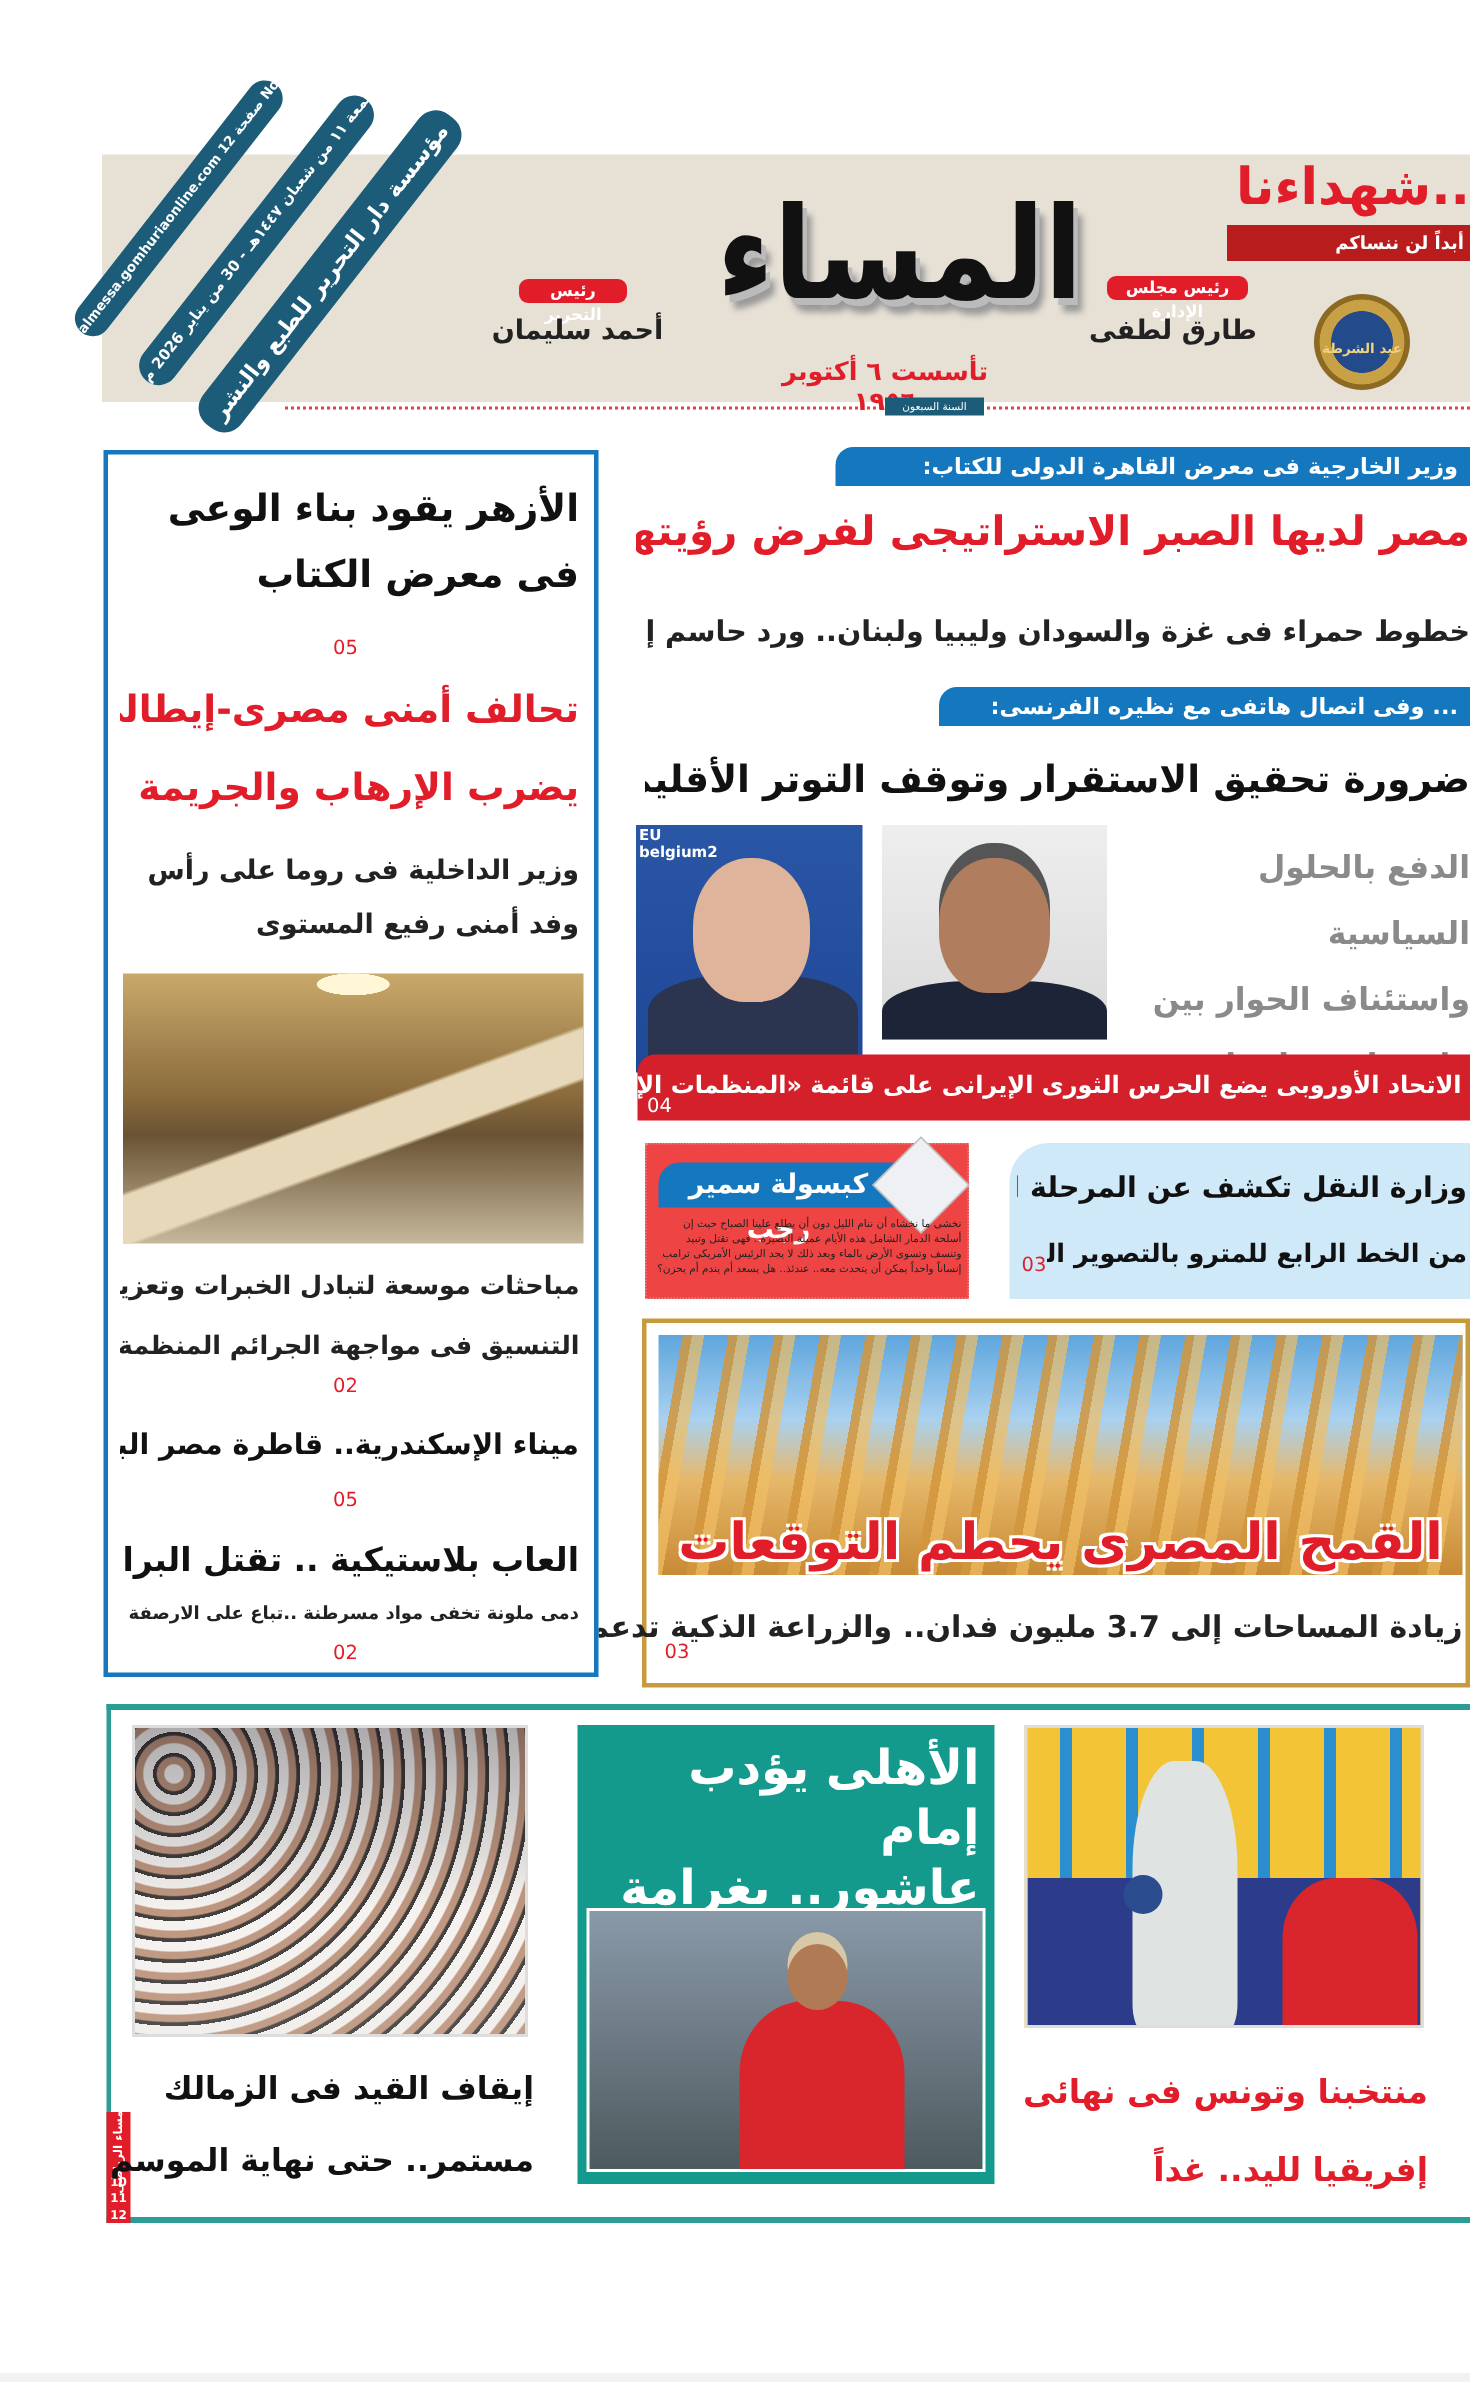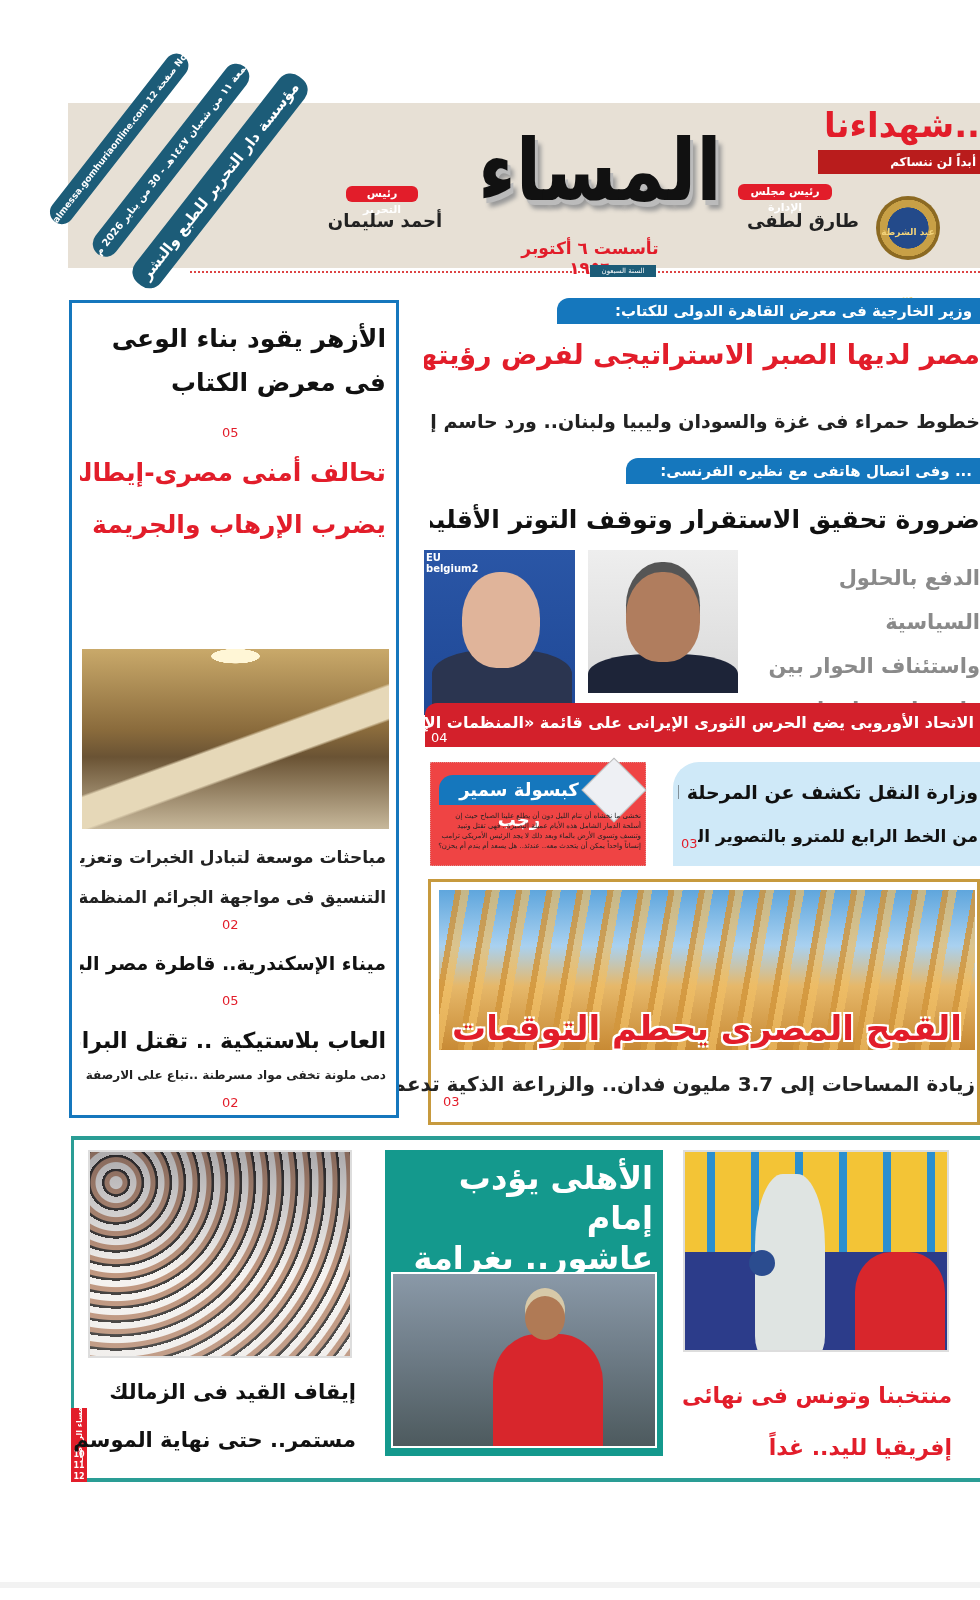--- a/index.html
+++ b/index.html
@@ -111,21 +111,21 @@
   <div class="red-pill" style="left:346px; top:186px; width:72px;">رئيس التحرير</div>
   <div class="person-name" style="left:326px; top:210px; width:118px;">أحمد سليمان</div>
 
   <div class="logo">
     <div class="logo-text">المساء</div>
   </div>
   <div class="founded">تأسست ٦ أكتوبر ١٩٥٦</div>
   <div class="year-tag">السنة السبعون</div>
 
   <div class="red-pill" style="left:738px; top:184px; width:94px;">رئيس مجلس الإدارة</div>
-  <div class="person-name" style="left:747px; top:210px; width:112px;">طارق لطفى</div>
+  <div class="person-name" style="left:726px; top:210px; width:112px;">طارق لطفى</div>
 
   <div class="shuhada">شهداءنا..</div>
   <div class="abadan">أبداً لن ننساكم</div>
   <div class="badge"><span style="font-size:9px;">عيد الشرطة ٧٤</span></div>
 
   <div class="kicker rtl" style="left:557px; top:298px; width:423px;">وزير الخارجية فى معرض القاهرة الدولى للكتاب:</div>
   <div class="headline rtl" style="left:424px; top:330px; width:556px; font-size:27px; color:#e21d2a; line-height:50px;">مصر لديها الصبر الاستراتيجى لفرض رؤيتها العادلة</div>
   <div class="headline rtl" style="left:430px; top:404px; width:550px; font-size:19px; color:#222; line-height:34px;">خطوط حمراء فى غزة والسودان وليبيا ولبنان.. ورد حاسم إن تم تجاوزها</div>
   <div class="kicker rtl" style="left:626px; top:458px; width:354px;">... وفى اتصال هاتفى مع نظيره الفرنسى:</div>
   <div class="headline rtl" style="left:430px; top:494px; width:550px; font-size:25px; color:#111; line-height:52px;">ضرورة تحقيق الاستقرار وتوقف التوتر الأقليمى</div>
@@ -173,20 +173,24 @@
   <div class="left-box">
     <div class="lb-item rtl" style="top:14px; width:306px; font-size:25px; font-weight:900; color:#111; line-height:44px;">
       <div>الأزهر يقود بناء الوعى</div>
       <div>فى معرض الكتاب</div>
     </div>
     <div class="pgnum" style="left:150px; top:122px;"><b>05</b></div>
 
     <div class="lb-item rtl" style="top:144px; width:306px; font-size:25px; font-weight:900; color:#e21d2a; line-height:52px;">
       <div>تحالف أمنى مصرى-إيطالى</div>
       <div>يضرب الإرهاب والجريمة</div>
+    </div>
+    <div class="lb-item rtl" style="top:260px; width:306px; font-size:18px; font-weight:900; color:#222; line-height:36px;">
+      <div>وزير الداخلية فى روما على رأس</div>
+      <div>وفد أمنى رفيع المستوى</div>
     </div>
 
     <div class="meeting-photo"></div>
 
     <div class="lb-item rtl" style="top:534px; width:306px; font-size:17px; font-weight:900; color:#222; line-height:40px;">
       <div>مباحثات موسعة لتبادل الخبرات وتعزيز</div>
       <div>التنسيق فى مواجهة الجرائم المنظمة</div>
     </div>
     <div class="pgnum" style="left:150px; top:614px;"><b>02</b></div>
 

